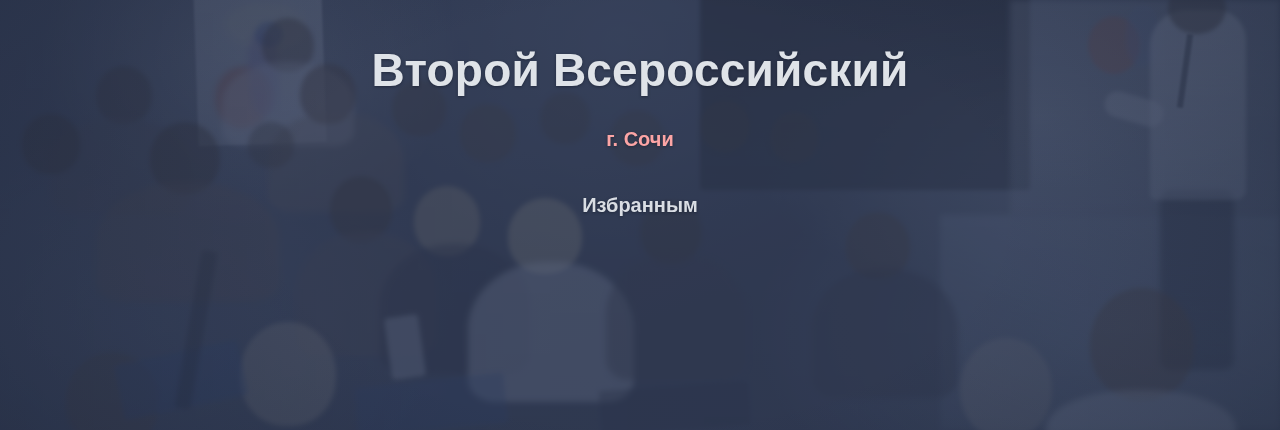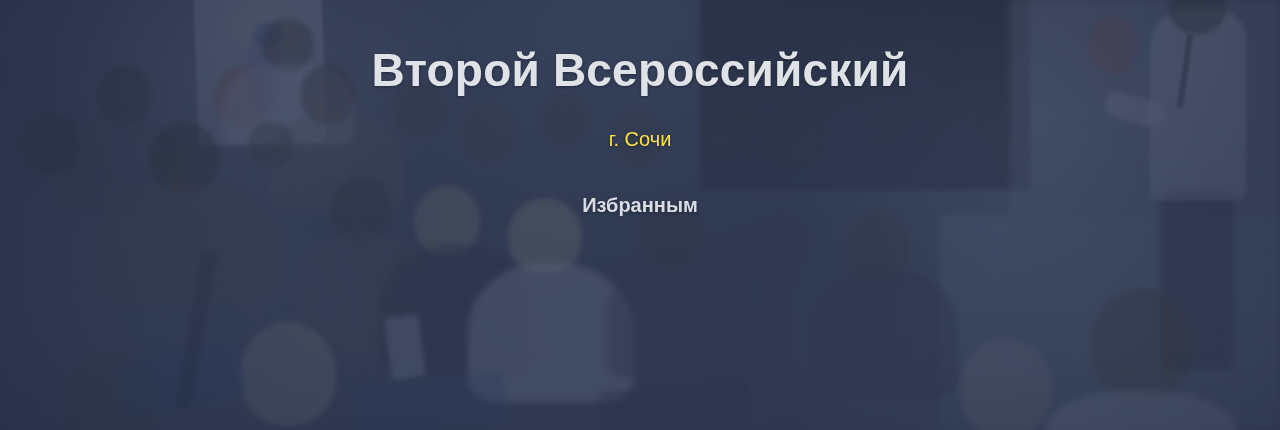--- a/index.html
+++ b/index.html
@@ -170,22 +170,22 @@
     letter-spacing:.2px;
     color:#dfe3e8;
     text-shadow:0 1px 3px rgba(18,24,38,.55);
     max-width:700px;
   }
   .title .line { display:block; }
 
   .location {
     margin-top:24px;
     font-size:20px;
-    font-weight:normal;
-    color:#fde047;
+    font-weight:bold;
+    color:#fca5a5;
     text-shadow:0 1px 3px rgba(18,24,38,.5);
   }
 
   .taglines {
     margin-top:44px;
     display:flex; flex-direction:column;
     gap:1px;
   }
   .tagline {
     font-size:20px;

